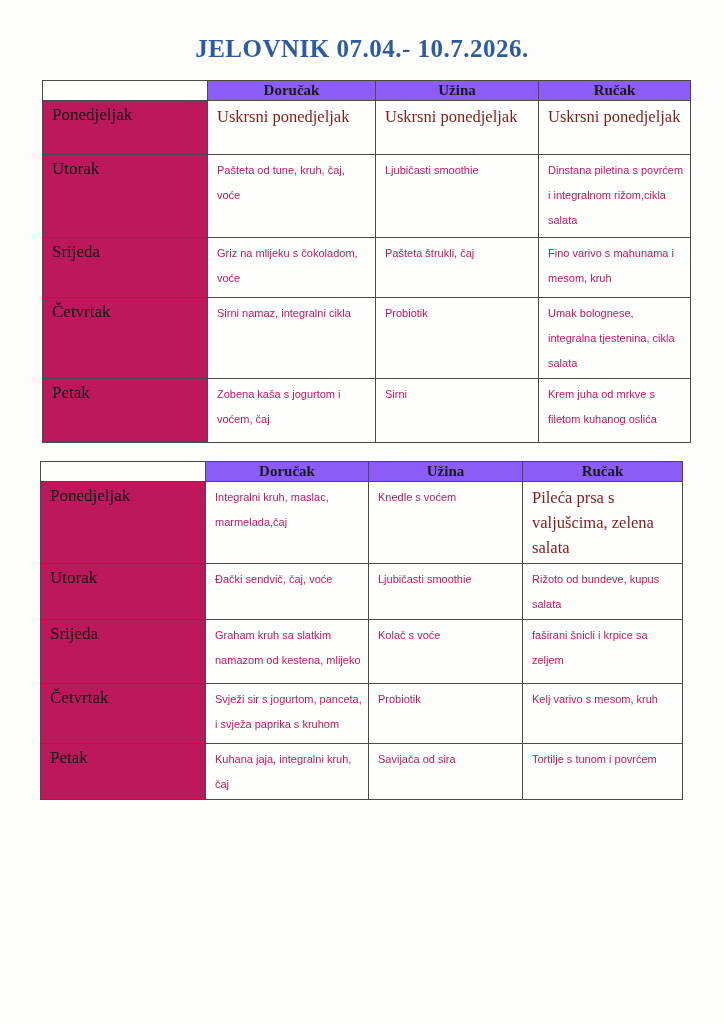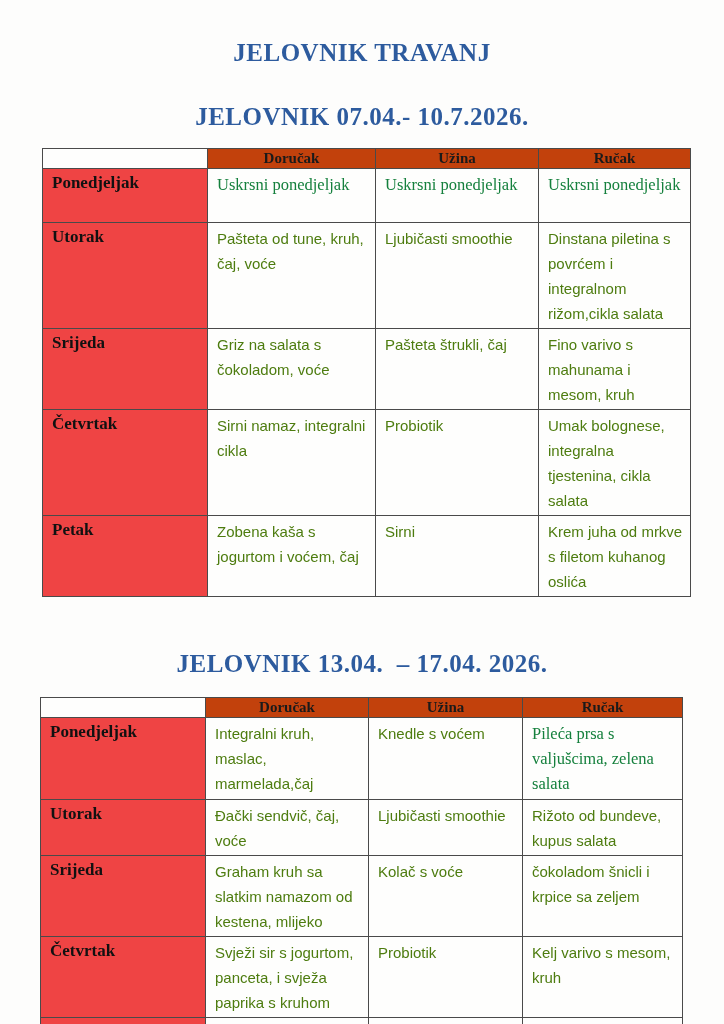--- a/index.html
+++ b/index.html
@@ -39,60 +39,59 @@
   }
   table.menu-1 { margin-top: 16px; }
   table.menu-2 { margin-top: 18px; margin-left: 40px; }
 
   .menu th, .menu td {
     border: 1px solid #4a4a4a;
     vertical-align: top;
     box-sizing: border-box;
   }
   .menu th {
-    background: #c2410c;
+    background: #8b5cf6;
     font-family: "Liberation Serif", serif;
     font-size: 15px;
     font-weight: bold;
     color: #1a1a1a;
     text-align: center;
     padding: 1px 4px;
     line-height: 17px;
   }
   .menu th.corner {
     background: #fefefd;
   }
   .menu td {
     padding: 3px 6px 2px 9px;
-    font-size: 15px;
-    color: #4d7c0f;
+    font-size: 11px;
+    color: #be185d;
     line-height: 25px;
     background: #fefefd;
   }
   .menu td.day {
-    background: #ef4444;
+    background: #be185d;
     font-family: "Liberation Serif", serif;
-    font-weight: bold;
+    font-weight: normal;
     font-size: 17px;
     color: #111111;
     line-height: 22px;
   }
   .menu td.serif {
     font-family: "Liberation Serif", serif;
     font-size: 16.5px;
-    color: #15803d;
+    color: #7f1d1d;
     line-height: 25px;
   }
 </style>
 </head>
 <body>
 
 <div class="page">
 
-  <div class="doc-title">JELOVNIK TRAVANJ</div>
 
   <div class="doc-title menu-title-1">JELOVNIK 07.04.- 10.7.2026.</div>
 
   <table class="menu menu-1">
     <colgroup>
       <col style="width:165px">
         <col style="width:168px">
         <col style="width:163px">
         <col style="width:152px">
     </colgroup>
@@ -112,40 +111,39 @@
         <td class="serif">Uskrsni ponedjeljak</td>
       </tr>
       <tr style="height:83px">
         <td class="day">Utorak</td>
         <td>Pašteta od tune, kruh, čaj, voće</td>
         <td>Ljubičasti smoothie</td>
         <td>Dinstana piletina s povrćem i integralnom rižom,cikla salata</td>
       </tr>
       <tr style="height:60px">
         <td class="day">Srijeda</td>
-        <td>Griz na salata s čokoladom, voće</td>
+        <td>Griz na mlijeku s čokoladom, voće</td>
         <td>Pašteta štrukli, čaj</td>
         <td>Fino varivo s mahunama i mesom, kruh</td>
       </tr>
       <tr style="height:63px">
         <td class="day">Četvrtak</td>
         <td>Sirni namaz, integralni cikla</td>
         <td>Probiotik</td>
         <td>Umak bolognese, integralna tjestenina, cikla salata</td>
       </tr>
       <tr style="height:64px">
         <td class="day">Petak</td>
         <td>Zobena kaša s jogurtom i voćem, čaj</td>
         <td>Sirni</td>
         <td>Krem juha od mrkve s filetom kuhanog oslića</td>
       </tr>
     </tbody>
   </table>
 
-  <div class="doc-title menu-title-2">JELOVNIK 13.04.  – 17.04. 2026.</div>
 
   <table class="menu menu-2">
     <colgroup>
       <col style="width:165px">
         <col style="width:163px">
         <col style="width:154px">
         <col style="width:160px">
     </colgroup>
     <thead>
       <tr style="height:18px">
@@ -165,21 +163,21 @@
       <tr style="height:56px">
         <td class="day">Utorak</td>
         <td>Đački sendvič, čaj, voće</td>
         <td>Ljubičasti smoothie</td>
         <td>Rižoto od bundeve, kupus salata</td>
       </tr>
       <tr style="height:64px">
         <td class="day">Srijeda</td>
         <td>Graham kruh sa slatkim namazom od kestena, mlijeko</td>
         <td>Kolač s voće</td>
-        <td>čokoladom šnicli i krpice sa zeljem</td>
+        <td>faširani šnicli i krpice sa zeljem</td>
       </tr>
       <tr style="height:60px">
         <td class="day">Četvrtak</td>
         <td>Svježi sir s jogurtom, panceta, i svježa paprika s kruhom</td>
         <td>Probiotik</td>
         <td>Kelj varivo s mesom, kruh</td>
       </tr>
       <tr style="height:48px">
         <td class="day">Petak</td>
         <td>Kuhana jaja, integralni kruh, čaj</td>

